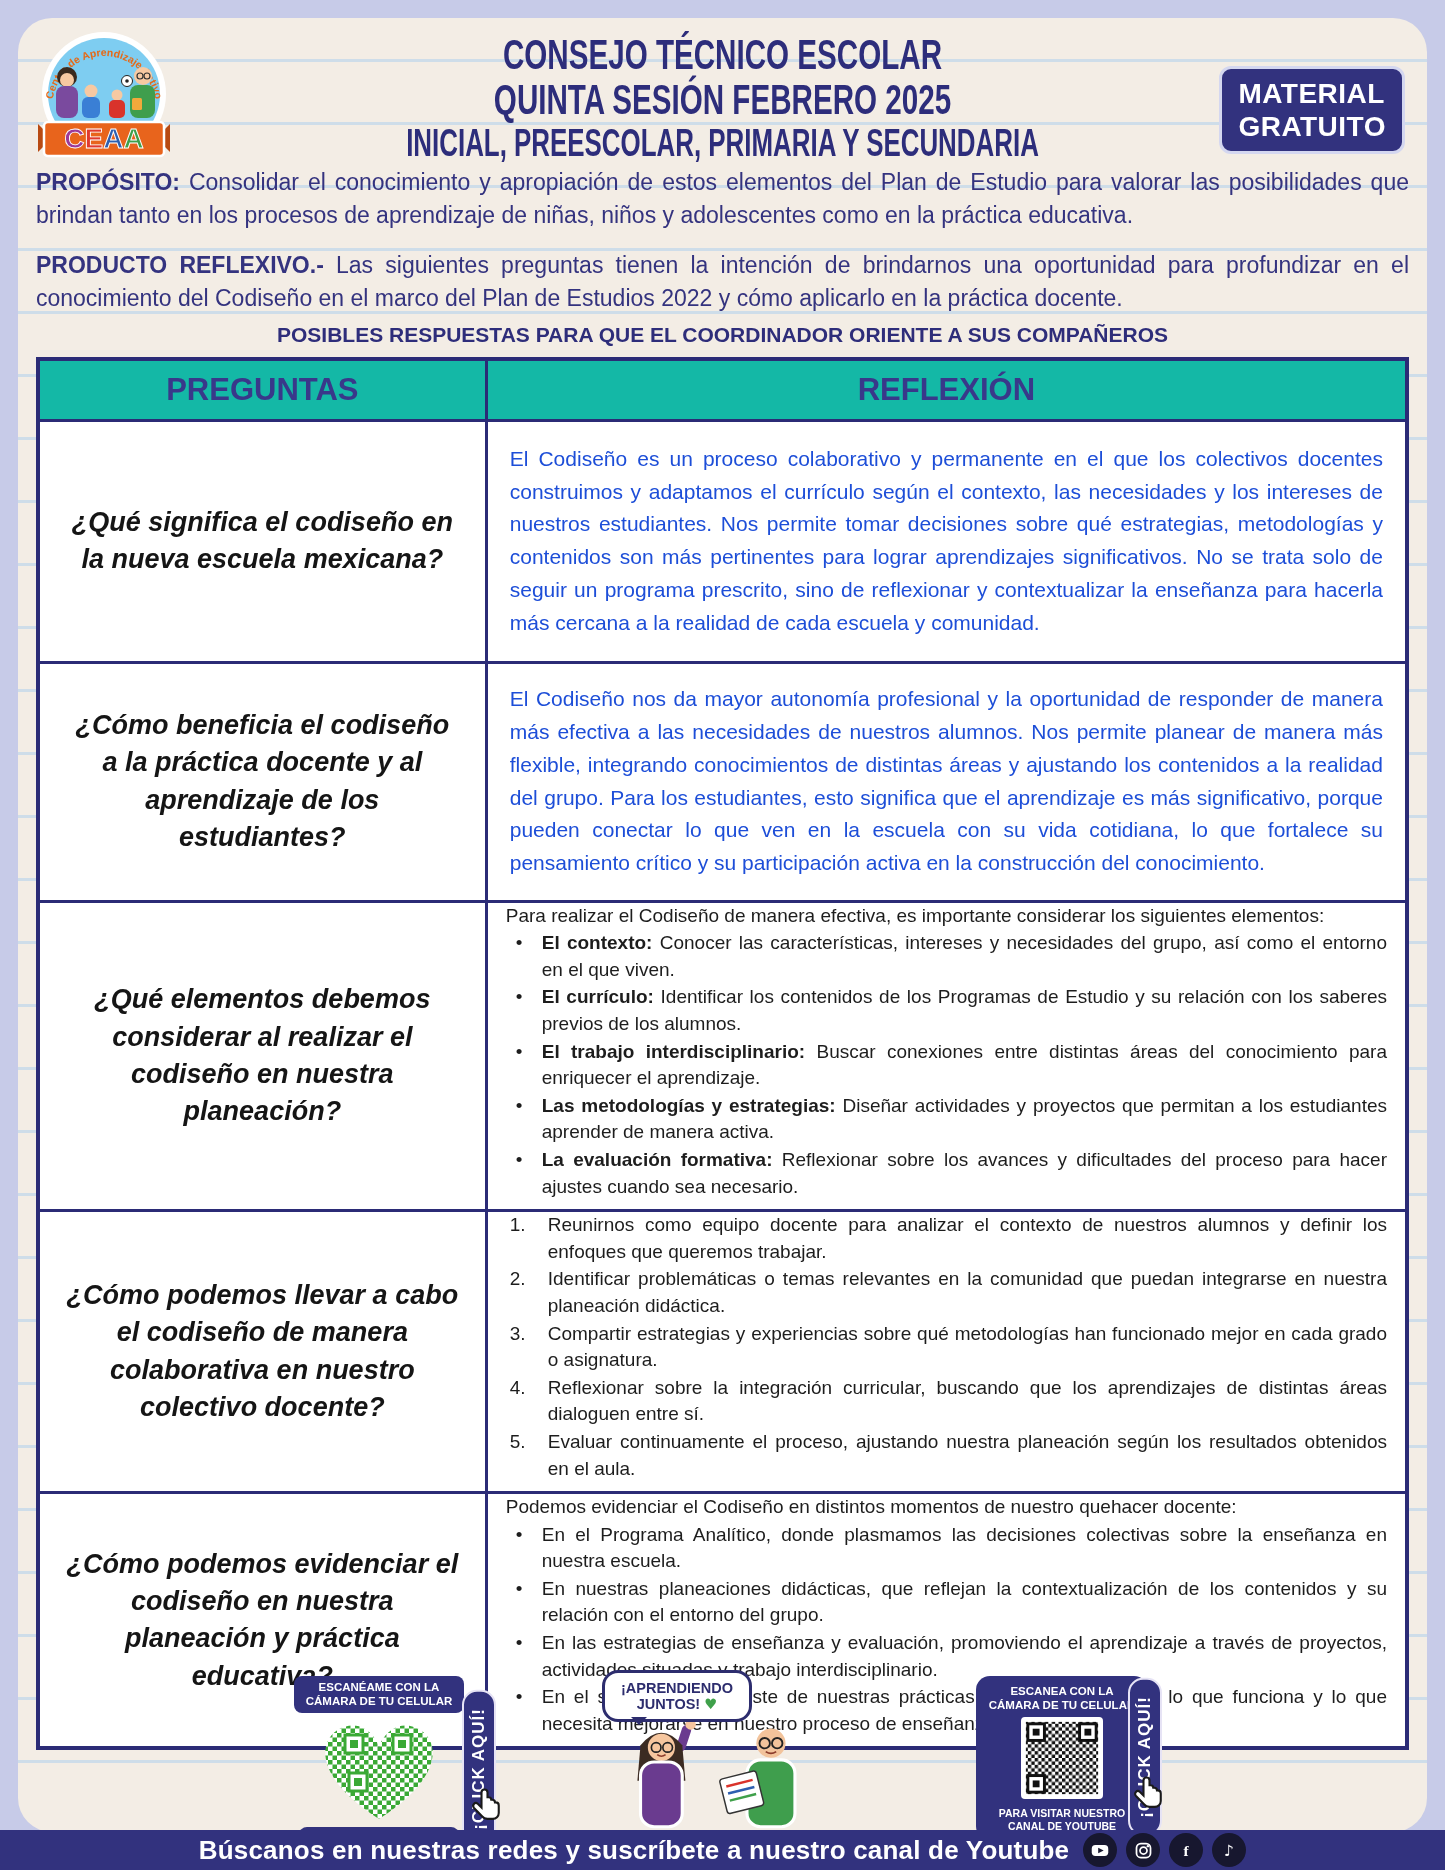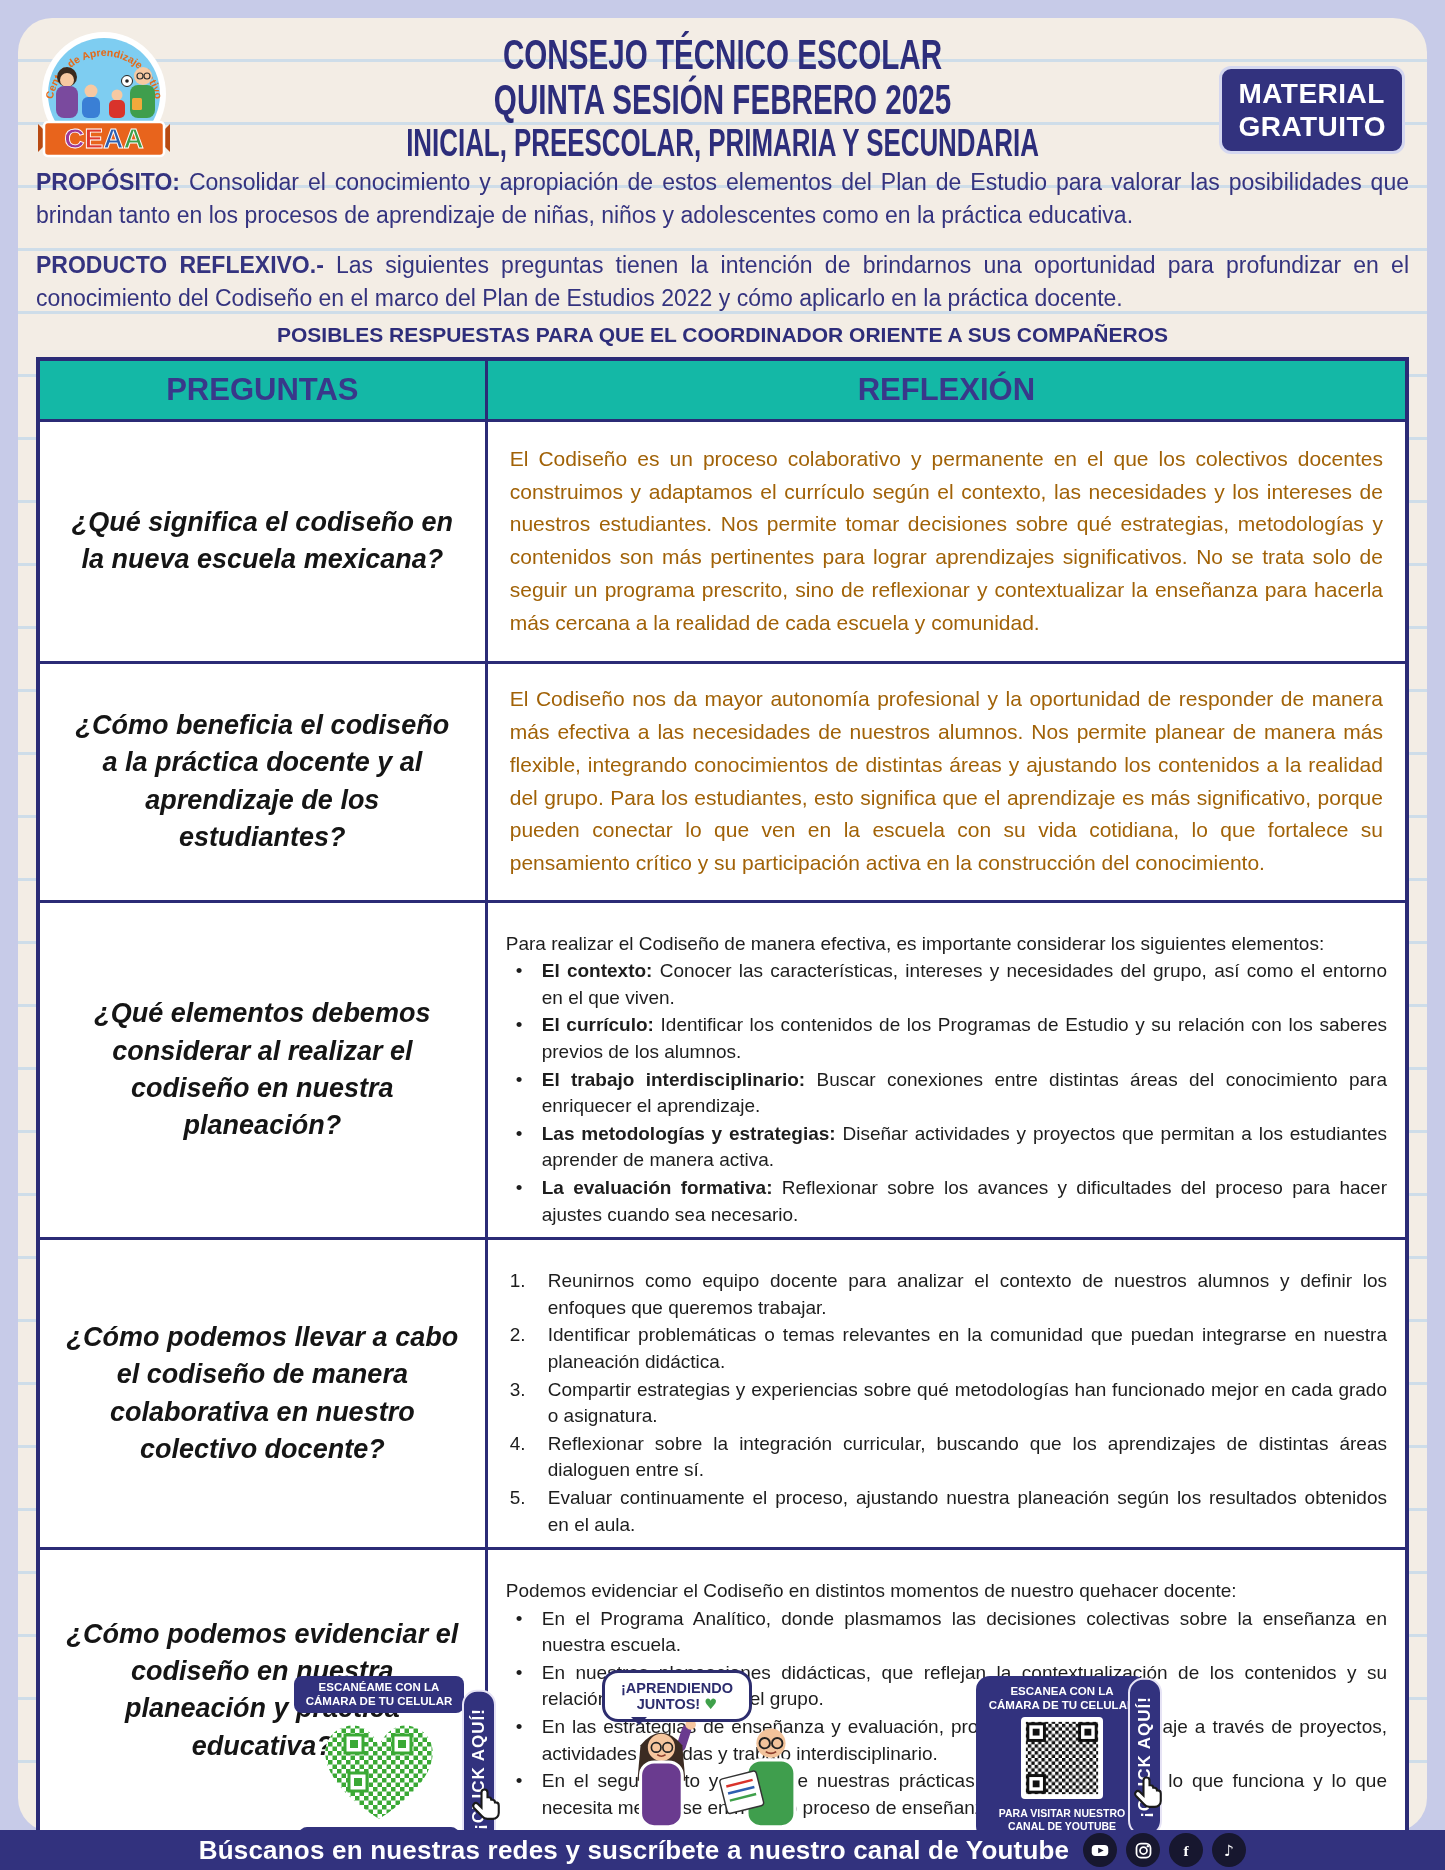--- a/index.html
+++ b/index.html
@@ -43,23 +43,23 @@
   .trow { display: flex; border-top: 3px solid #2b2b76; background: #fff; }
   #table-rows .trow:nth-of-type(1) { min-height: 242px; }
   #table-rows .trow:nth-of-type(2) { min-height: 239px; }
   #table-rows .trow:nth-of-type(3) { min-height: 249px; }
   #table-rows .trow:nth-of-type(4) { min-height: 246px; }
   #table-rows .trow:nth-of-type(5) { min-height: 232px; }
 
   .qcell { width: 32.8%; border-right: 3px solid #2b2b76; display: flex; align-items: center; justify-content: center; padding: 10px 26px; font-style: italic; }
   .qtext { text-align: center; font-size: 27px; font-weight: bold; color: #151515; line-height: 1.38; }
   .rcell { width: 67.2%; padding: 14px 22px; display: flex; flex-direction: column; justify-content: center; }
-  .trow.dense .rcell { justify-content: center; padding: 28px 18px 8px; border-radius: 25px; }
-
-  .trow.roomy .intro { font-size: 21px; line-height: 1.56; color: #a16207; text-align: justify; }
+  .trow.dense .rcell { justify-content: center; padding: 0 18px 8px; border-radius: 25px; }
+
+  .trow.roomy .intro { font-size: 21px; line-height: 1.56; color: #1d4ed8; text-align: justify; }
   .trow.dense .intro { font-size: 19px; line-height: 1.4; color: #1d1d1d; text-align: justify; margin-bottom: 1px; }
   .items { list-style: none; }
   .items li { display: flex; font-size: 19px; line-height: 1.4; color: #1d1d1d; margin-bottom: 1px; }
   .items .marker { flex: 0 0 36px; padding-left: 10px; }
   .items.numbered .marker { flex-basis: 42px; padding-left: 4px; }
   .items .itext { flex: 1; text-align: justify; }
   .items .itext b { font-weight: bold; }
 
   
   .footer { position: absolute; left: 0; top: 1668px; width: 1445px; height: 164px; }

